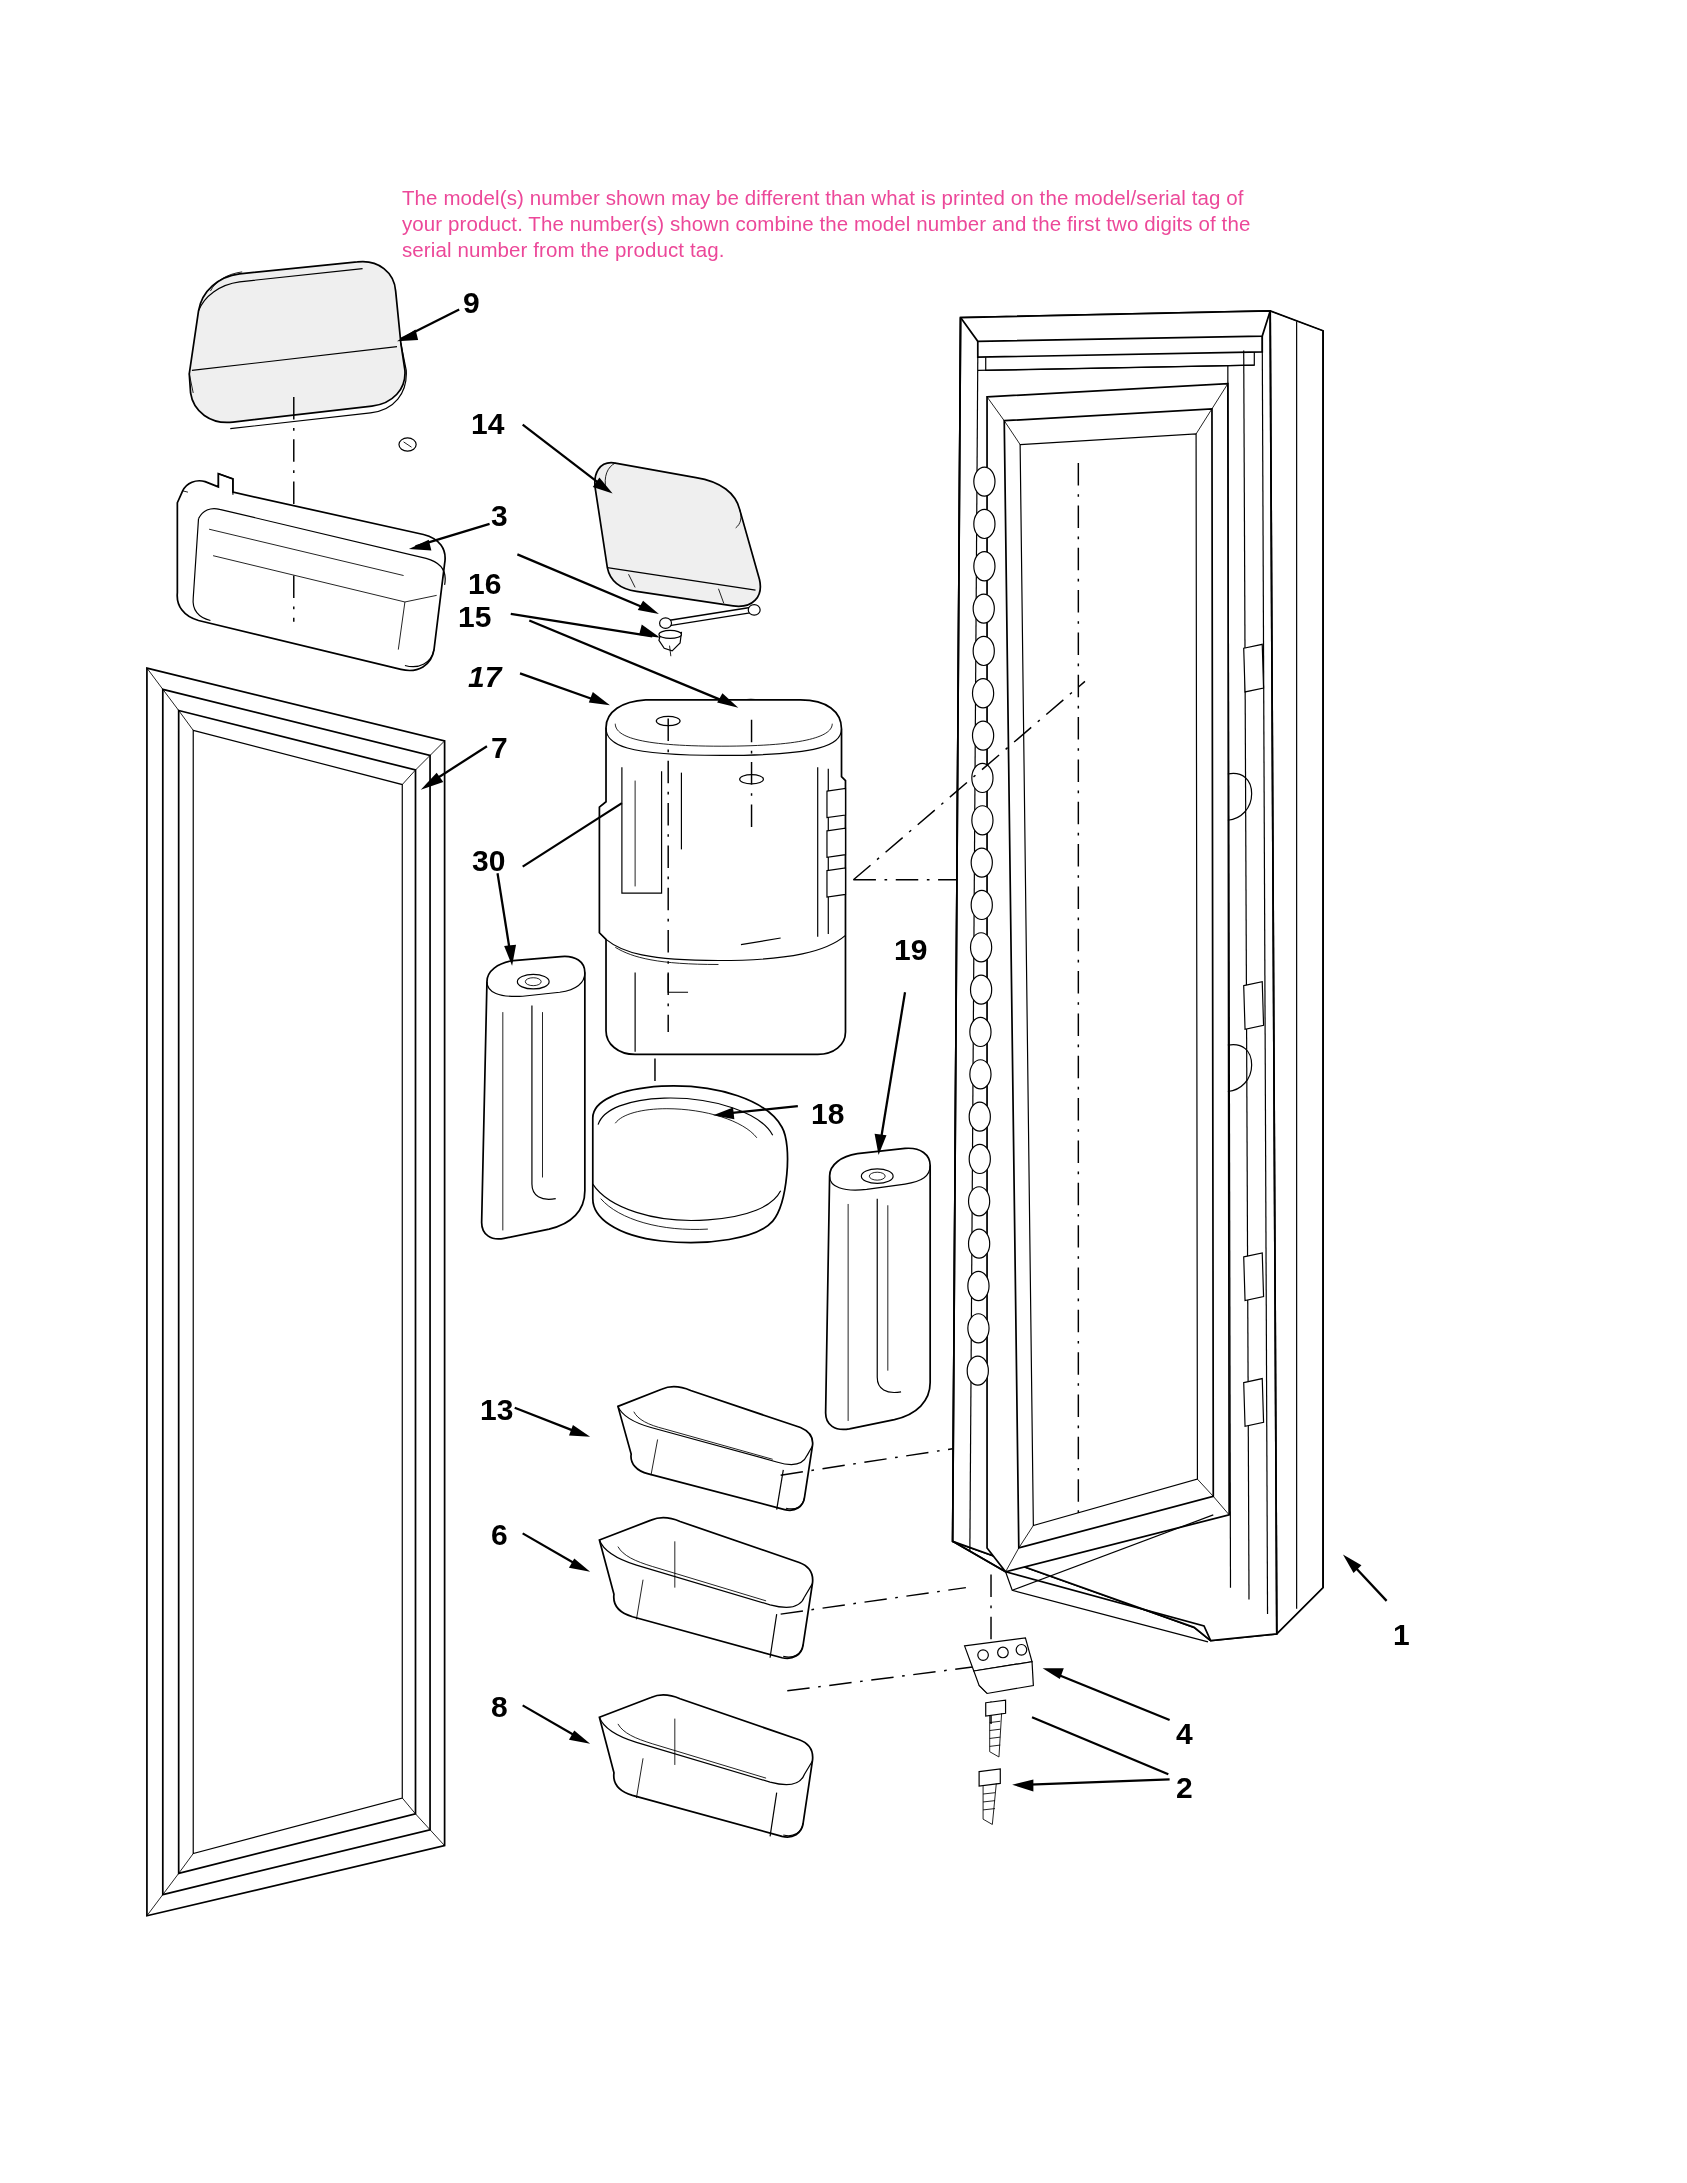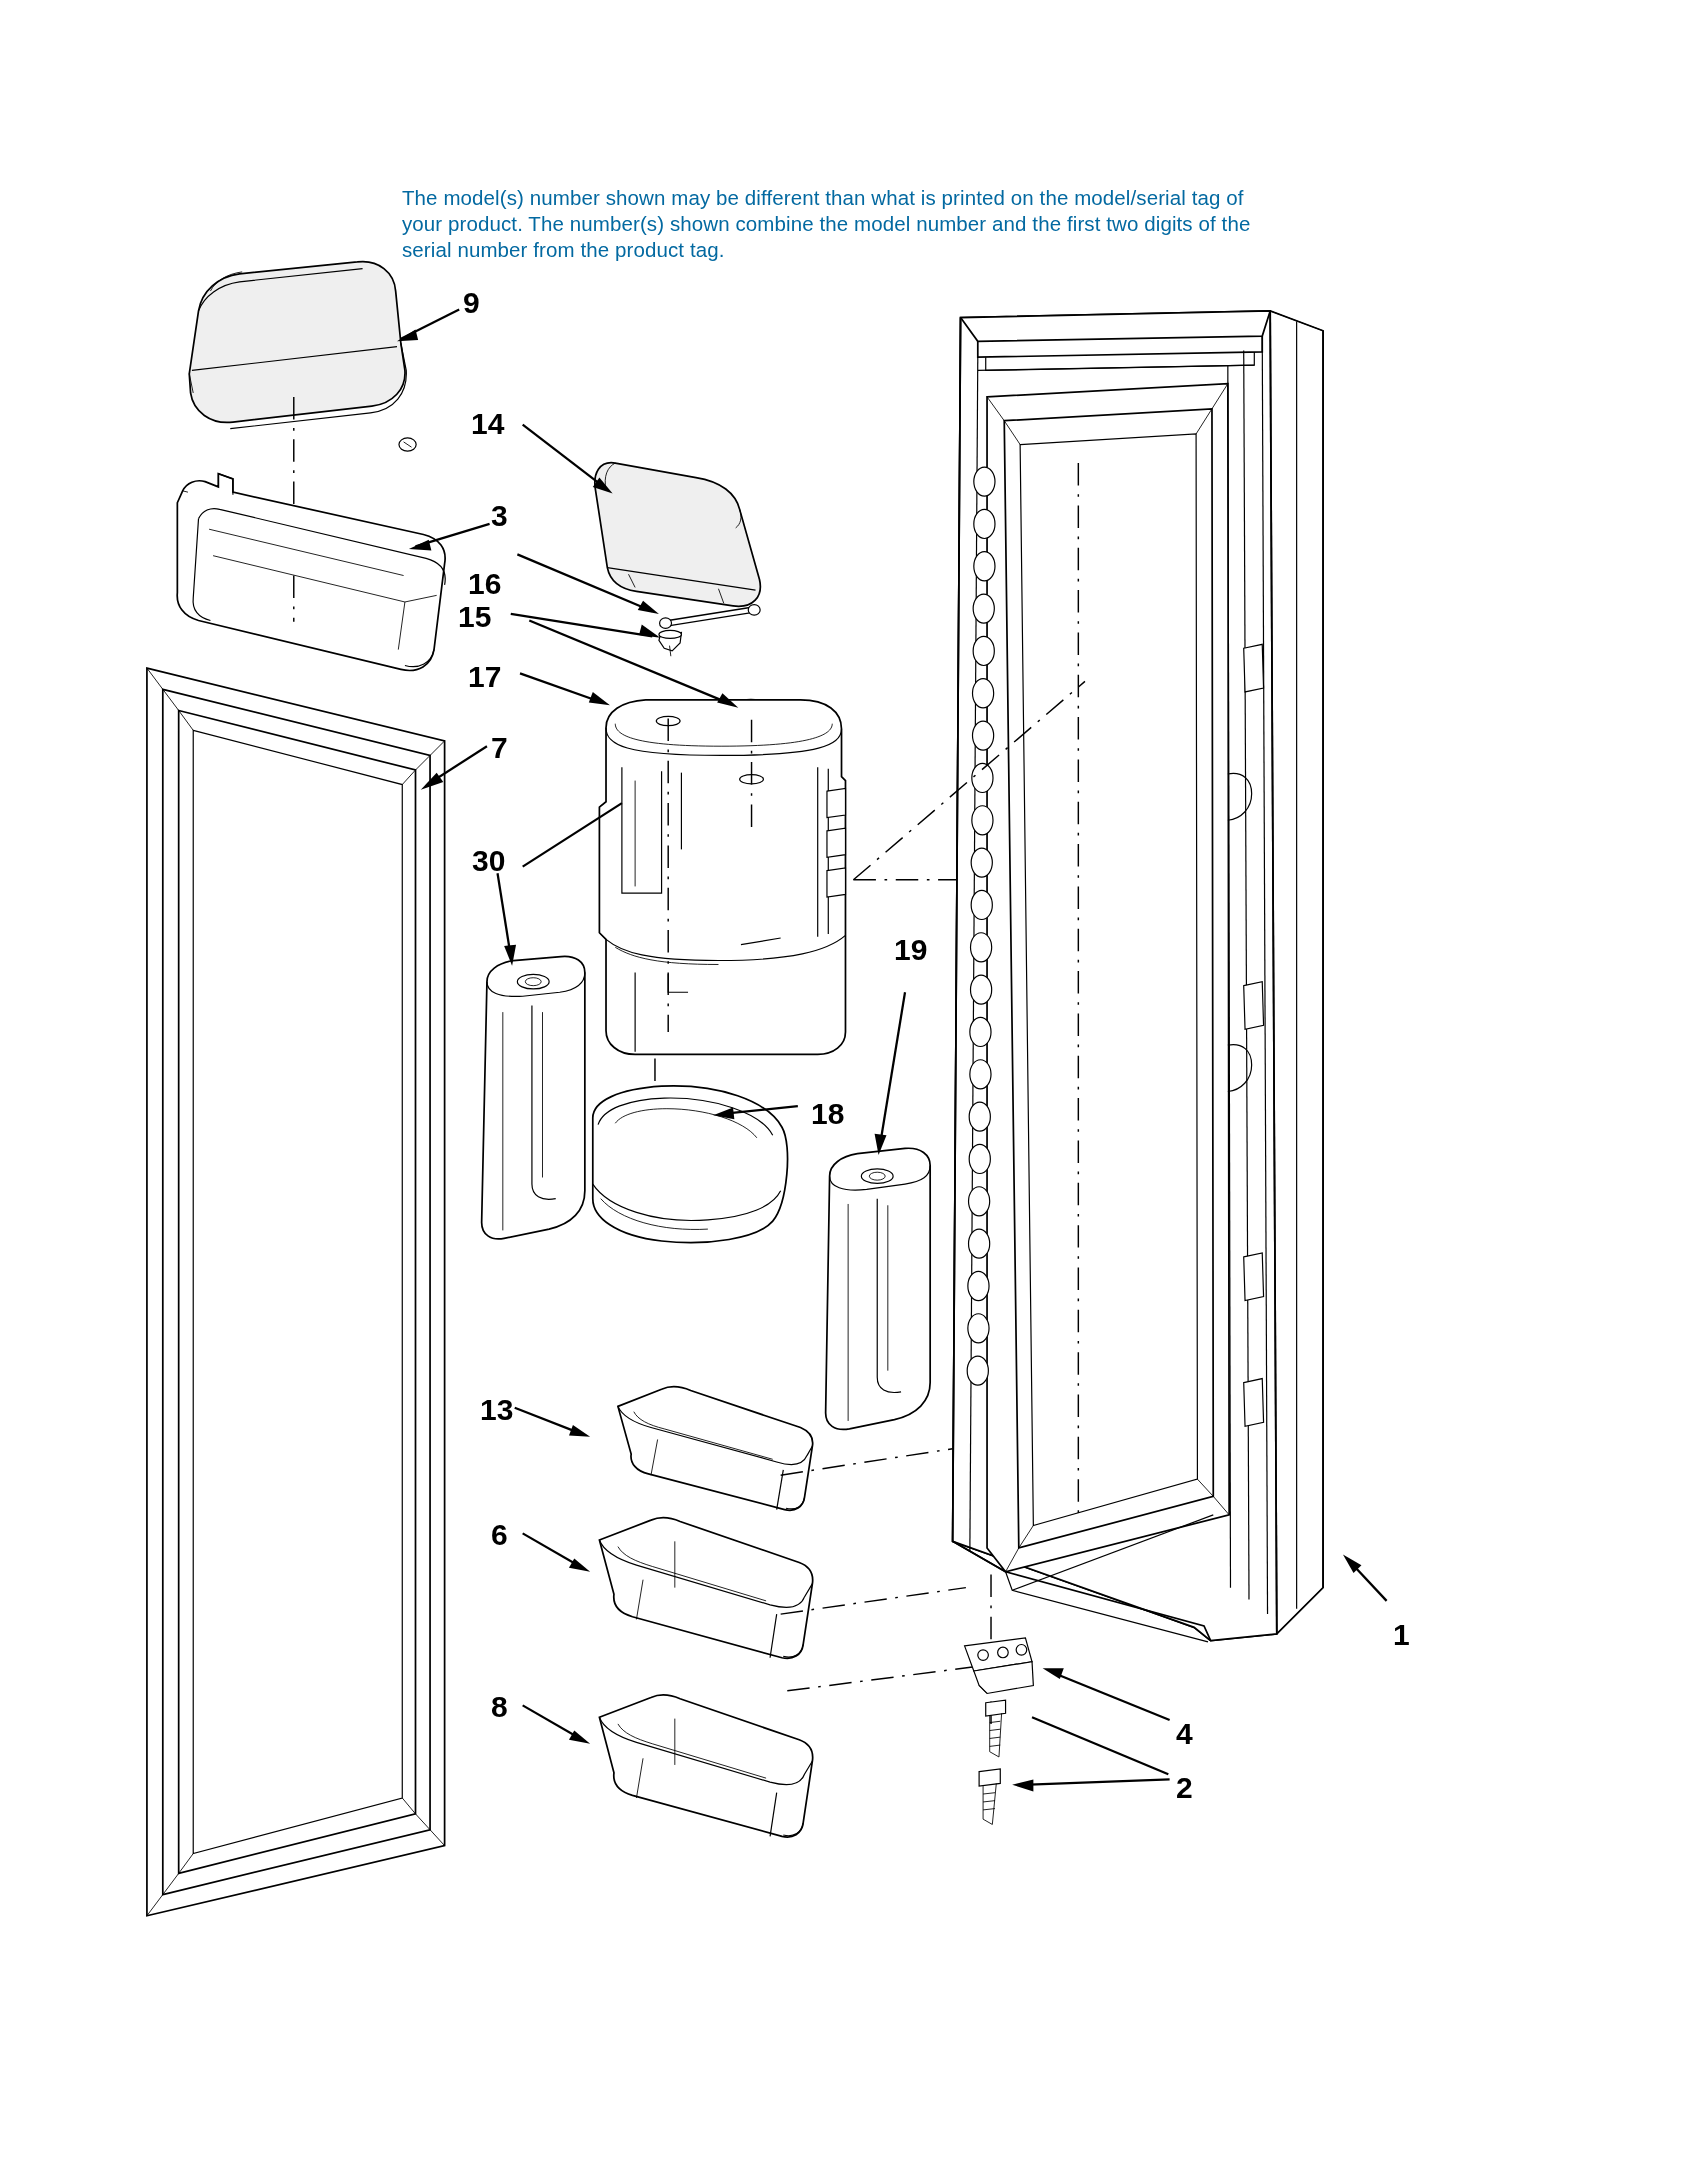--- a/index.html
+++ b/index.html
@@ -22,21 +22,21 @@
     height: 2183px;
   }
   .note {
     position: absolute;
     left: 402px;
     top: 185px;
     width: 873px;
     font-size: 20.5px;
     line-height: 26px;
     letter-spacing: 0.1px;
-    color: #0369a1;
+    color: #ec4899;
   }
   .callout {
     position: absolute;
     font-size: 30px;
     font-weight: 700;
     line-height: 1;
     color: #000;
     font-family: "Liberation Sans", sans-serif;
   }
   svg.art {
@@ -382,21 +382,21 @@
       <path class="arrowhd" d="M1530,2698 L1562,2690 L1562,2708 Z"></path>
       <path class="leader" d="M1766,2682 L1560,2596"></path>
     </g>
   </svg>
 
   <div class="callout" style="left:463px;  top:288px;">9</div>
   <div class="callout" style="left:471px;  top:409px;">14</div>
   <div class="callout" style="left:491px;  top:501px;">3</div>
   <div class="callout" style="left:468px;  top:569px;text-align:center;">16</div>
   <div class="callout" style="left:458px;  top:602px;">15</div>
-  <div class="callout" style="left:468px;  top:662px;">17</div>
+  <div class="callout" style="left:468px;  top:662px;font-style:italic;">17</div>
   <div class="callout" style="left:491px;  top:733px;">7</div>
   <div class="callout" style="left:472px;  top:846px;">30</div>
   <div class="callout" style="left:894px; top:935px;">19</div>
   <div class="callout" style="left:811px; top:1093px;margin-top:6px;">18</div>
   <div class="callout" style="left:480px;  top:1395px;">13</div>
   <div class="callout" style="left:491px;  top:1520px;">6</div>
   <div class="callout" style="left:491px;  top:1692px;">8</div>
   <div class="callout" style="left:1393px; top:1620px;">1</div>
   <div class="callout" style="left:1176px; top:1719px;">4</div>
   <div class="callout" style="left:1176px; top:1773px;">2</div>

